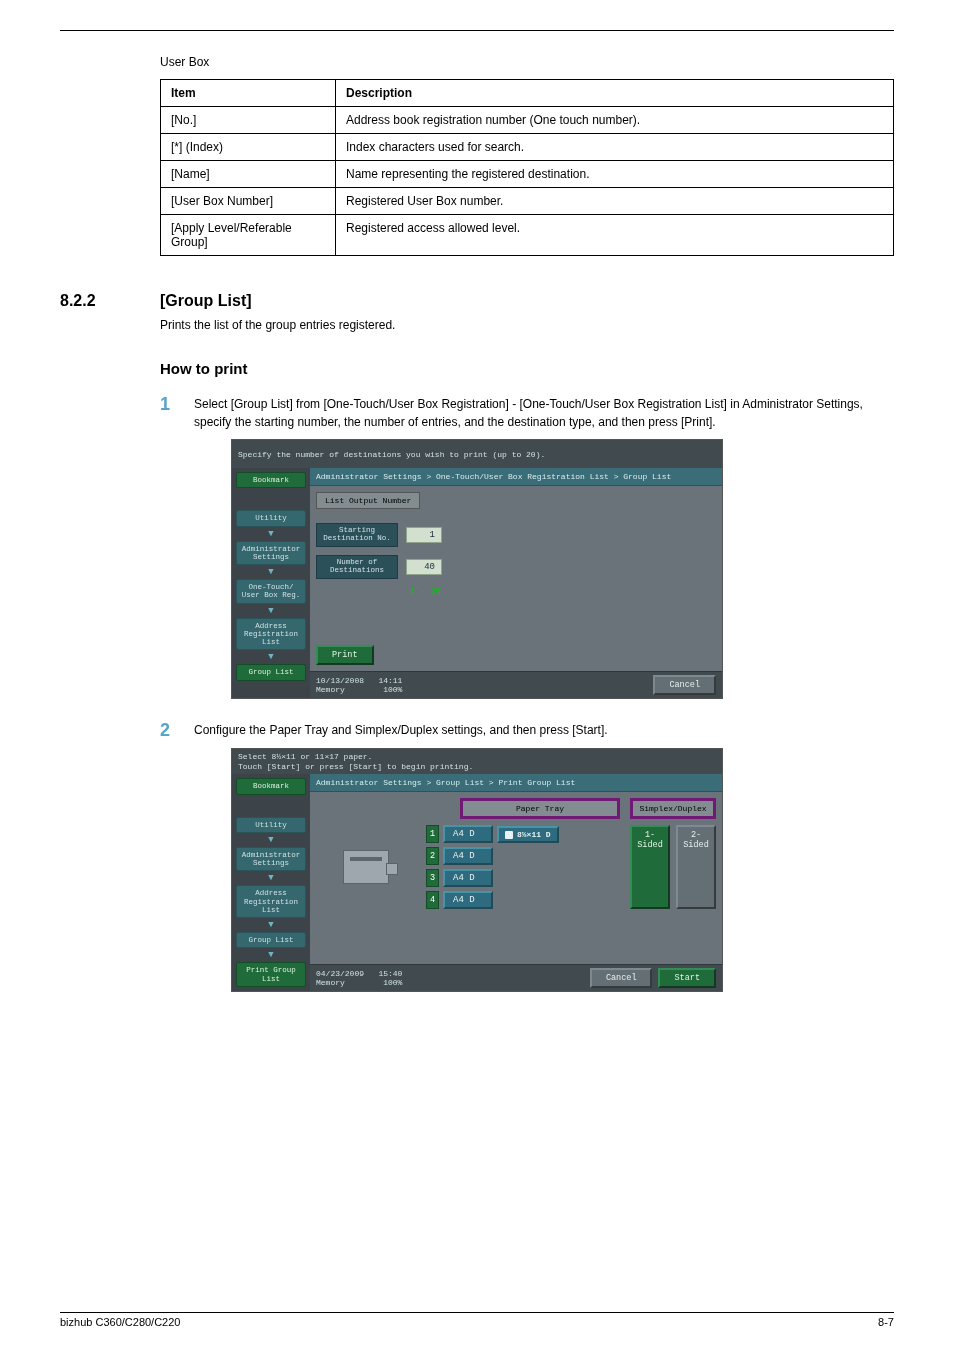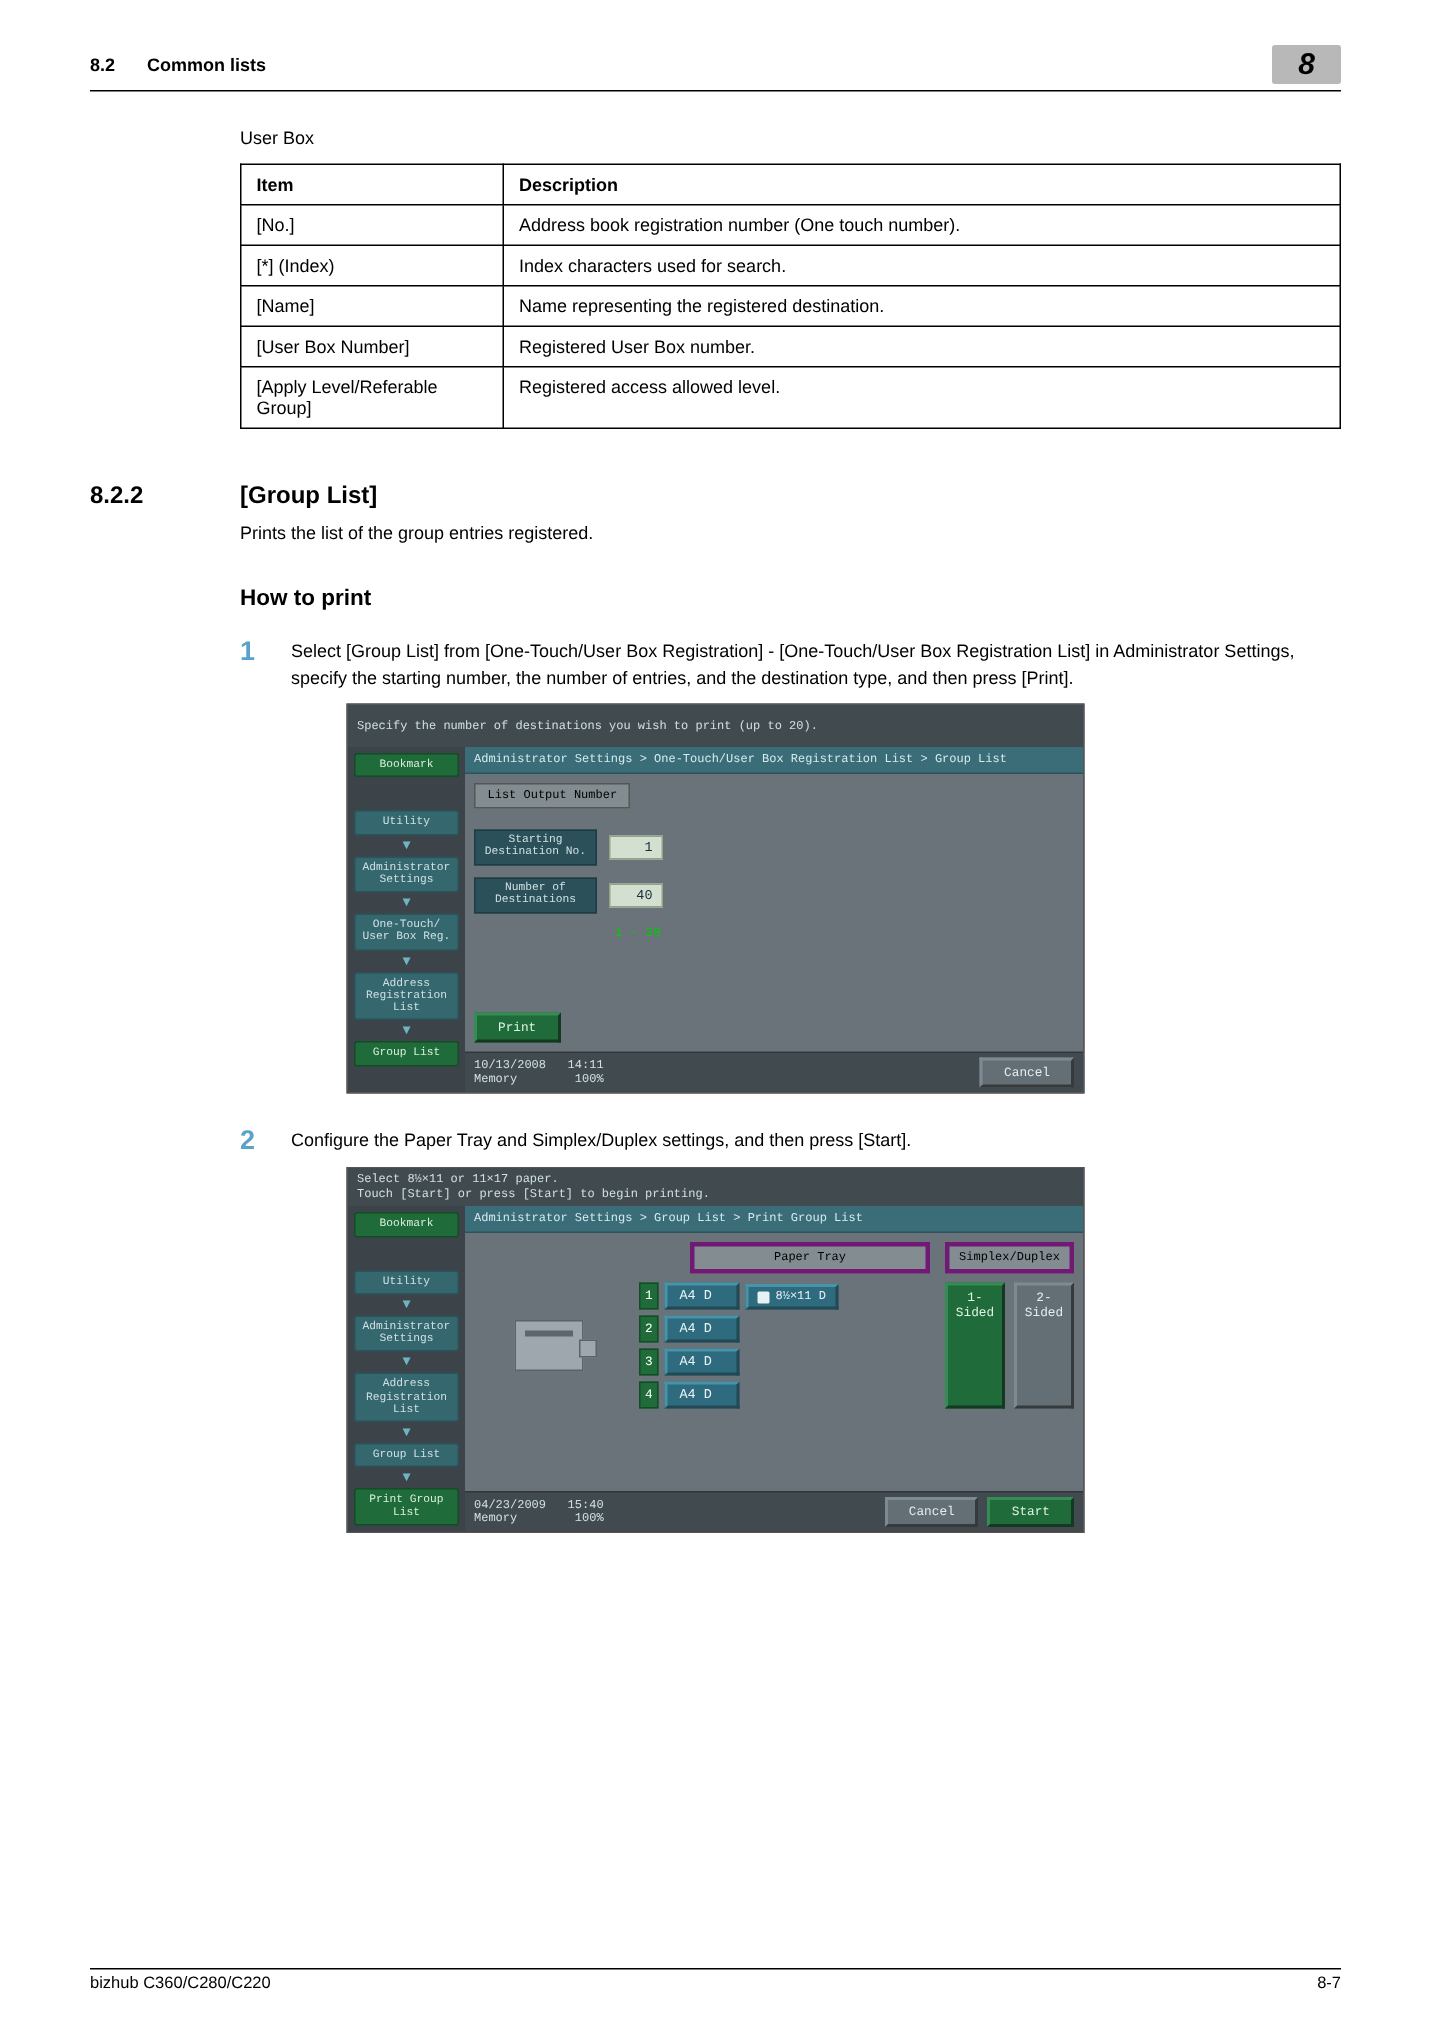--- a/index.html
+++ b/index.html
@@ -212,21 +212,21 @@
       display:flex; align-items:center; justify-content:center;
       font-size:8.5px; border:1px solid #134c27;
     }
     .tray-btn {
       background:#2e6b7e; color:#e6f2f4; font-size:9px;
       padding:2px 8px; border:2px outset #4793a8; min-width:50px;
     }
     .tray-extra {
       background:#2e6b7e; color:#e6f2f4; font-size:8px;
       padding:2px 6px; border:2px outset #4793a8; display:flex;
-      align-items:flex-end; gap:4px;
+      align-items:flex-end; gap:4px;font-weight:bold;
     }
     .tray-extra .plug {
       width:8px; height:8px; background:#e6f2f4; border-radius:1px;
     }
     .tray-right { width:86px; display:flex; flex-direction:row; gap:6px; }
     .sd-btn {
       background:#1f6b3a; color:#e0f4e4; font-size:8.5px;
       padding:3px 4px; text-align:center; border:2px outset #358c55;
     }
     .sd-btn.gray { background:#646f75; border:2px outset #7e8a91; color:#e6edf0; }
@@ -238,27 +238,20 @@
       right: 60px;
       font-size: 11px;
     }
     .footer hr { border:none; border-top:1px solid #000; margin-bottom:3px; }
     .footer-row { display:flex; justify-content:space-between; }
   </style>
 </head>
 <body>
 
 <div class="page">
-  <div class="header-row">
-    <div class="header-left">
-      <span class="section-num">8.2</span>
-      <span>Common lists</span>
-    </div>
-    <div class="header-right">8</div>
-  </div>
   <hr class="top-rule">
 
   <div class="content">
     <div class="userbox-label">User Box</div>
 
     <table class="desc-table">
       <thead>
         <tr>
           <th class="col-item">Item</th>
           <th>Description</th>

